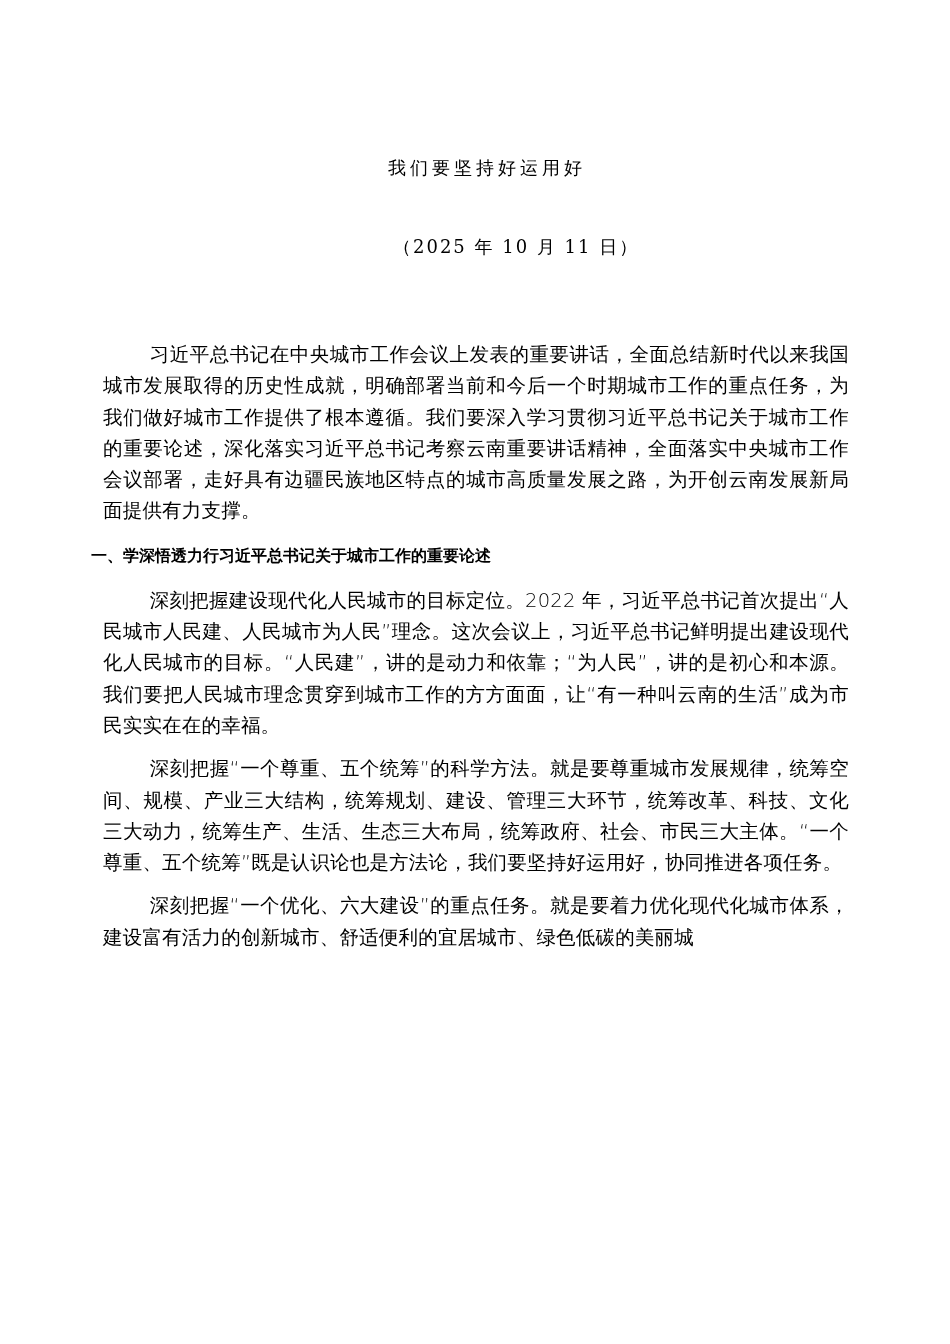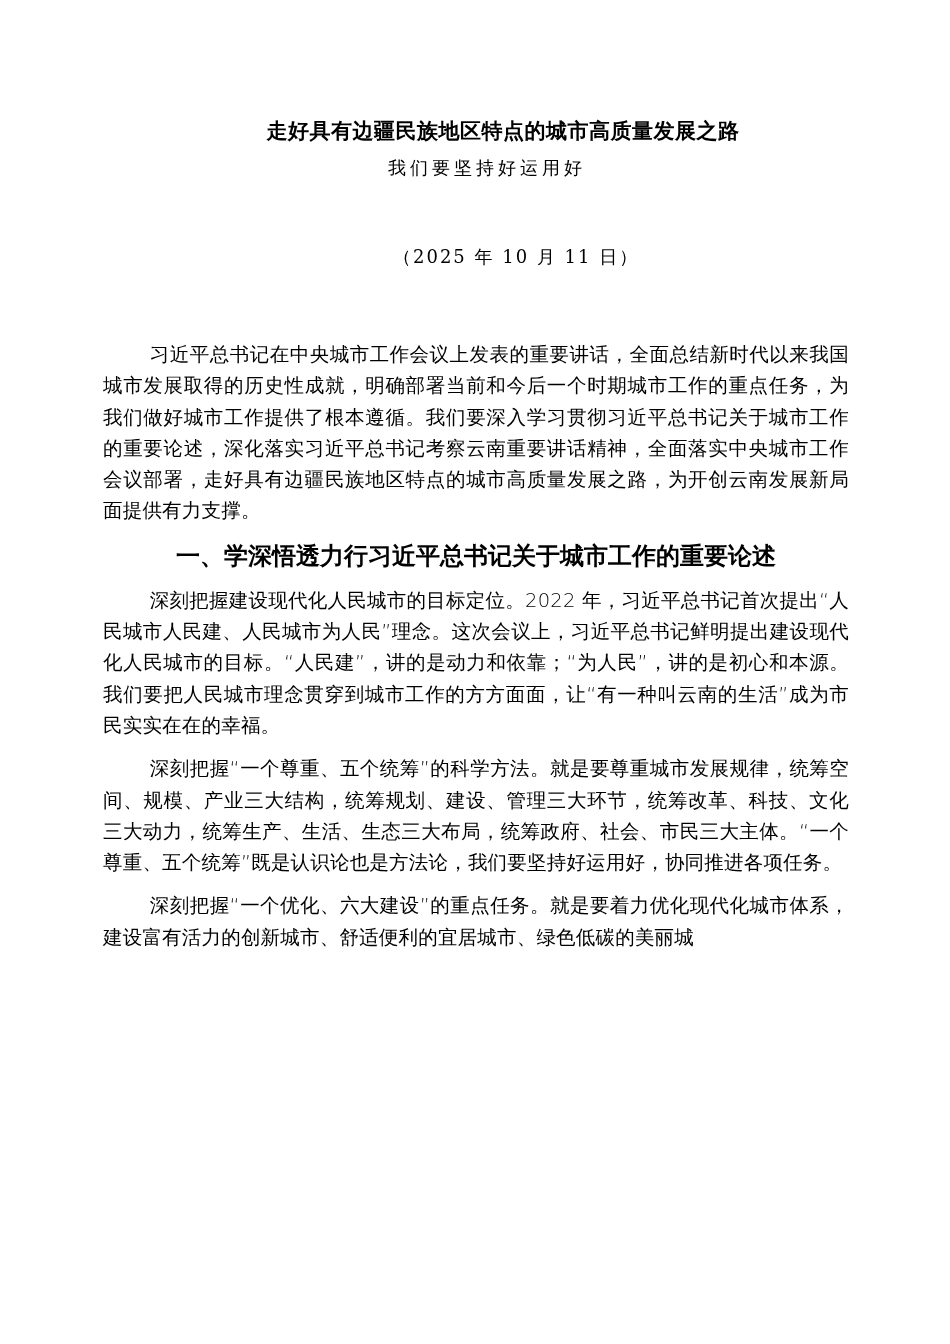--- a/index.html
+++ b/index.html
@@ -13,40 +13,39 @@
     position: absolute; left: 0; width: 950px; top: 117px; text-align: center;
     font-size: 21px; font-weight: bold; letter-spacing: 0.5px; padding-left: 56px; box-sizing: border-box;
   }
   .subtitle1 {
     position: absolute; left: 388px; top: 156px; font-size: 18px; letter-spacing: 4px;
   }
   .subtitle2 {
     position: absolute; left: 353px; top: 187px; font-size: 18px; letter-spacing: 4px;
   }
   .date {
-    position: absolute; left: 393px; top: 245px; font-size: 18px; letter-spacing: 2px;
+    position: absolute; left: 393px; top: 235px; font-size: 18px; letter-spacing: 2px;
   }
   .body {
     position: absolute; left: 91px; top: 327px; width: 770px;
     font-size: 19.5px; line-height: 31.3px; text-align: justify;
     font-family: "DejaVu Sans", "Liberation Sans", sans-serif;
     font-weight: 300;
     letter-spacing: 0.2px;
   }
   .body p { margin: 12px; text-indent: 2.4em; }
   .body h2 {
-    margin: 4px 0 7px 0; font-size: 24px; font-weight: bold; text-align: center;
+    margin: 4px 0 7px 0; font-size: 16px; font-weight: bold; text-align: left;
     line-height: 34px; text-indent: 0; letter-spacing: 0;
   }
 </style>
 </head>
 <body>
 
 <div class="page">
-  <div class="title">走好具有边疆民族地区特点的城市高质量发展之路</div>
   <div class="subtitle1">我们要坚持好运用好</div>
   <div class="date">（2025 年 10 月 11 日）</div>
 
   <div class="body">
     <p>习近平总书记在中央城市工作会议上发表的重要讲话，全面总结新时代以来我国城市发展取得的历史性成就，明确部署当前和今后一个时期城市工作的重点任务，为我们做好城市工作提供了根本遵循。我们要深入学习贯彻习近平总书记关于城市工作的重要论述，深化落实习近平总书记考察云南重要讲话精神，全面落实中央城市工作会议部署，走好具有边疆民族地区特点的城市高质量发展之路，为开创云南发展新局面提供有力支撑。</p>
     <h2>一、学深悟透力行习近平总书记关于城市工作的重要论述</h2>
     <p>深刻把握建设现代化人民城市的目标定位。2022 年，习近平总书记首次提出“人民城市人民建、人民城市为人民”理念。这次会议上，习近平总书记鲜明提出建设现代化人民城市的目标。“人民建”，讲的是动力和依靠；“为人民”，讲的是初心和本源。我们要把人民城市理念贯穿到城市工作的方方面面，让“有一种叫云南的生活”成为市民实实在在的幸福。</p>
     <p>深刻把握“一个尊重、五个统筹”的科学方法。就是要尊重城市发展规律，统筹空间、规模、产业三大结构，统筹规划、建设、管理三大环节，统筹改革、科技、文化三大动力，统筹生产、生活、生态三大布局，统筹政府、社会、市民三大主体。“一个尊重、五个统筹”既是认识论也是方法论，我们要坚持好运用好，协同推进各项任务。</p>
     <p>深刻把握“一个优化、六大建设”的重点任务。就是要着力优化现代化城市体系，建设富有活力的创新城市、舒适便利的宜居城市、绿色低碳的美丽城</p>
   </div>

